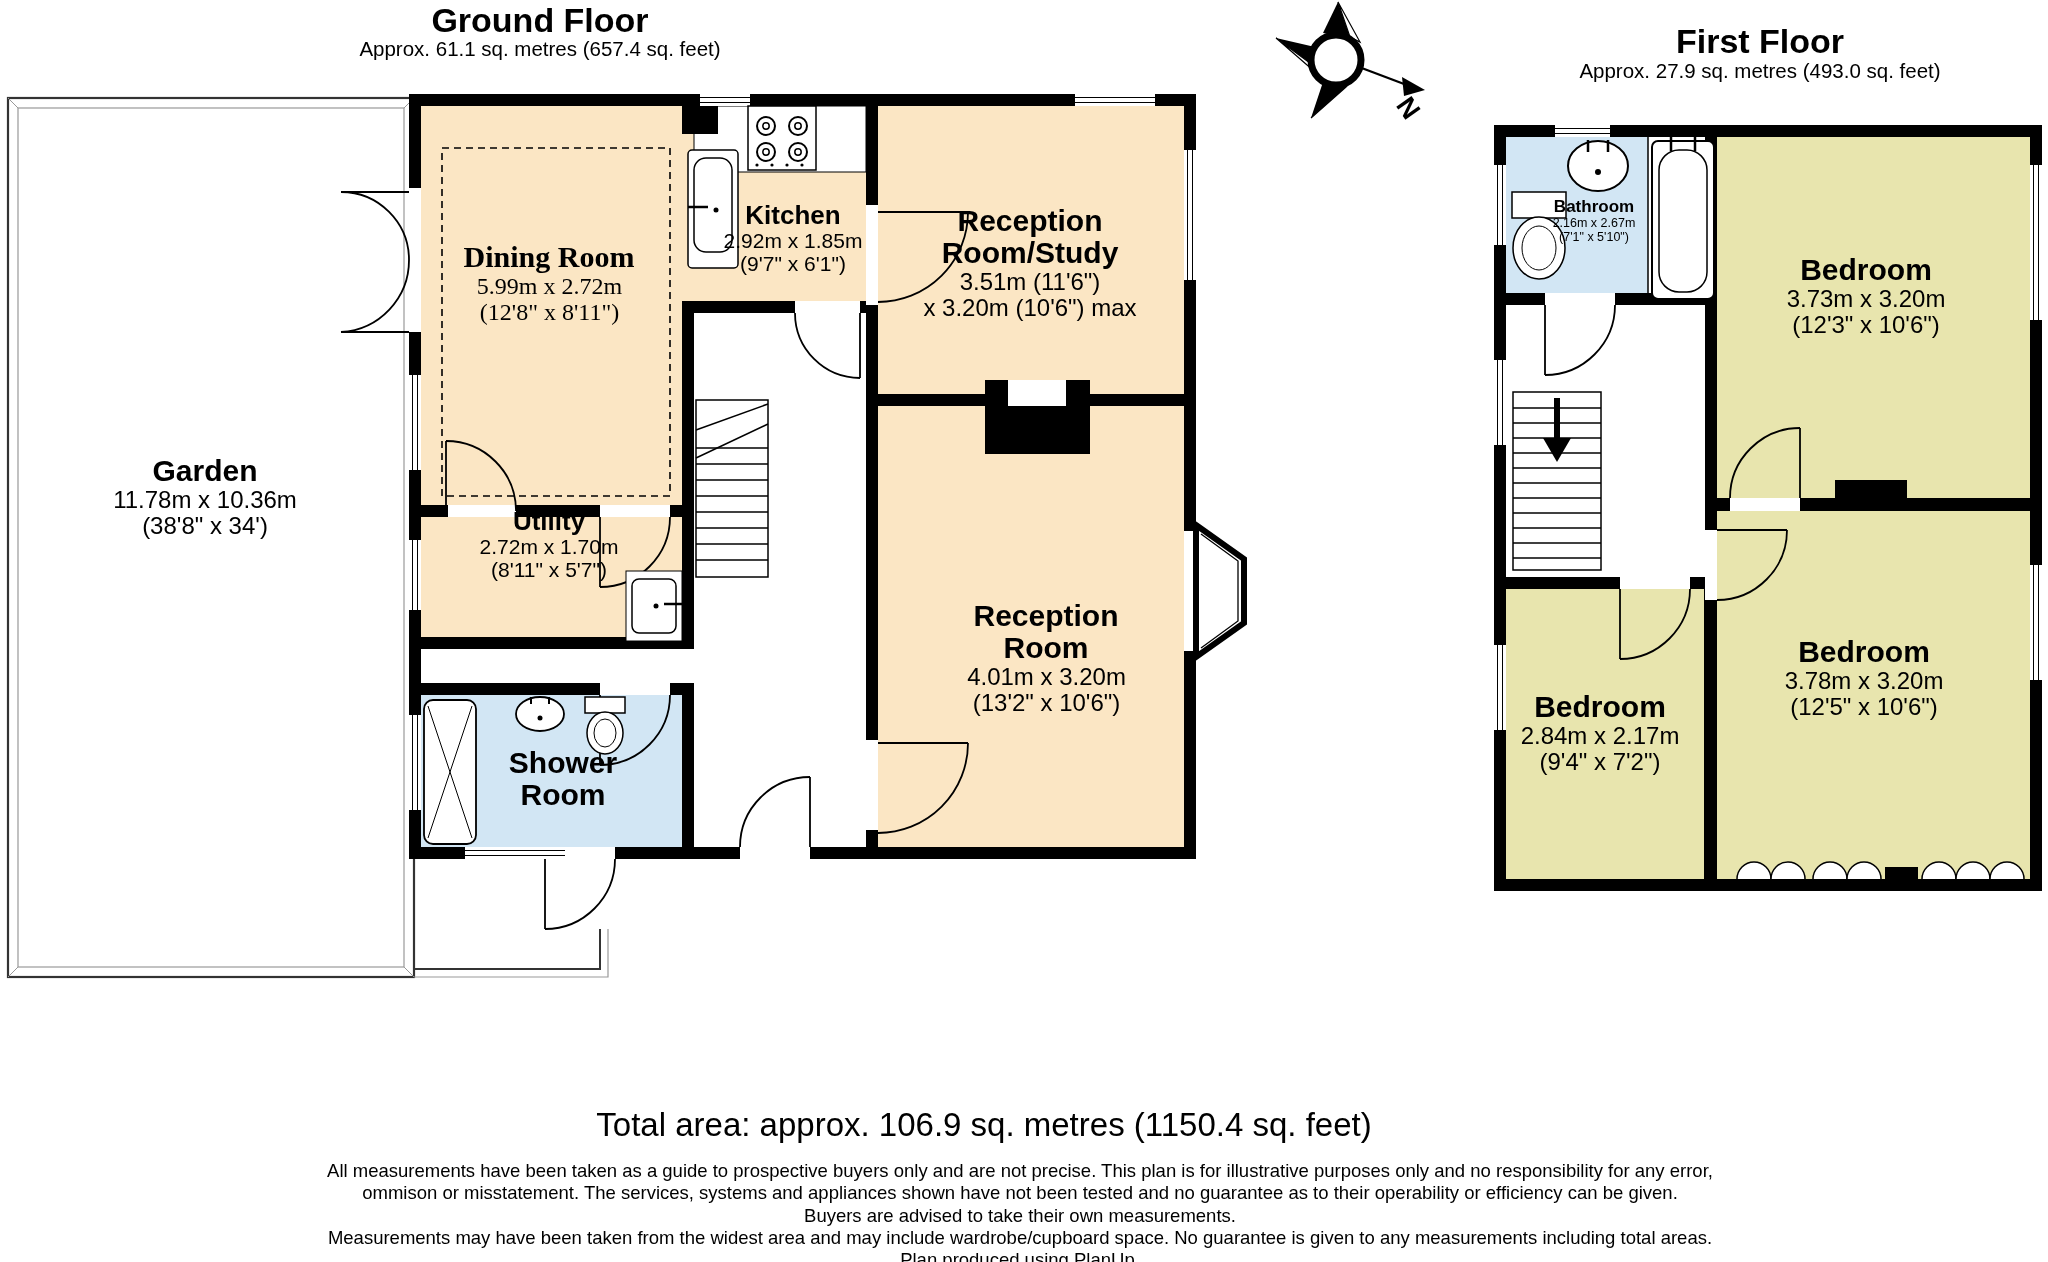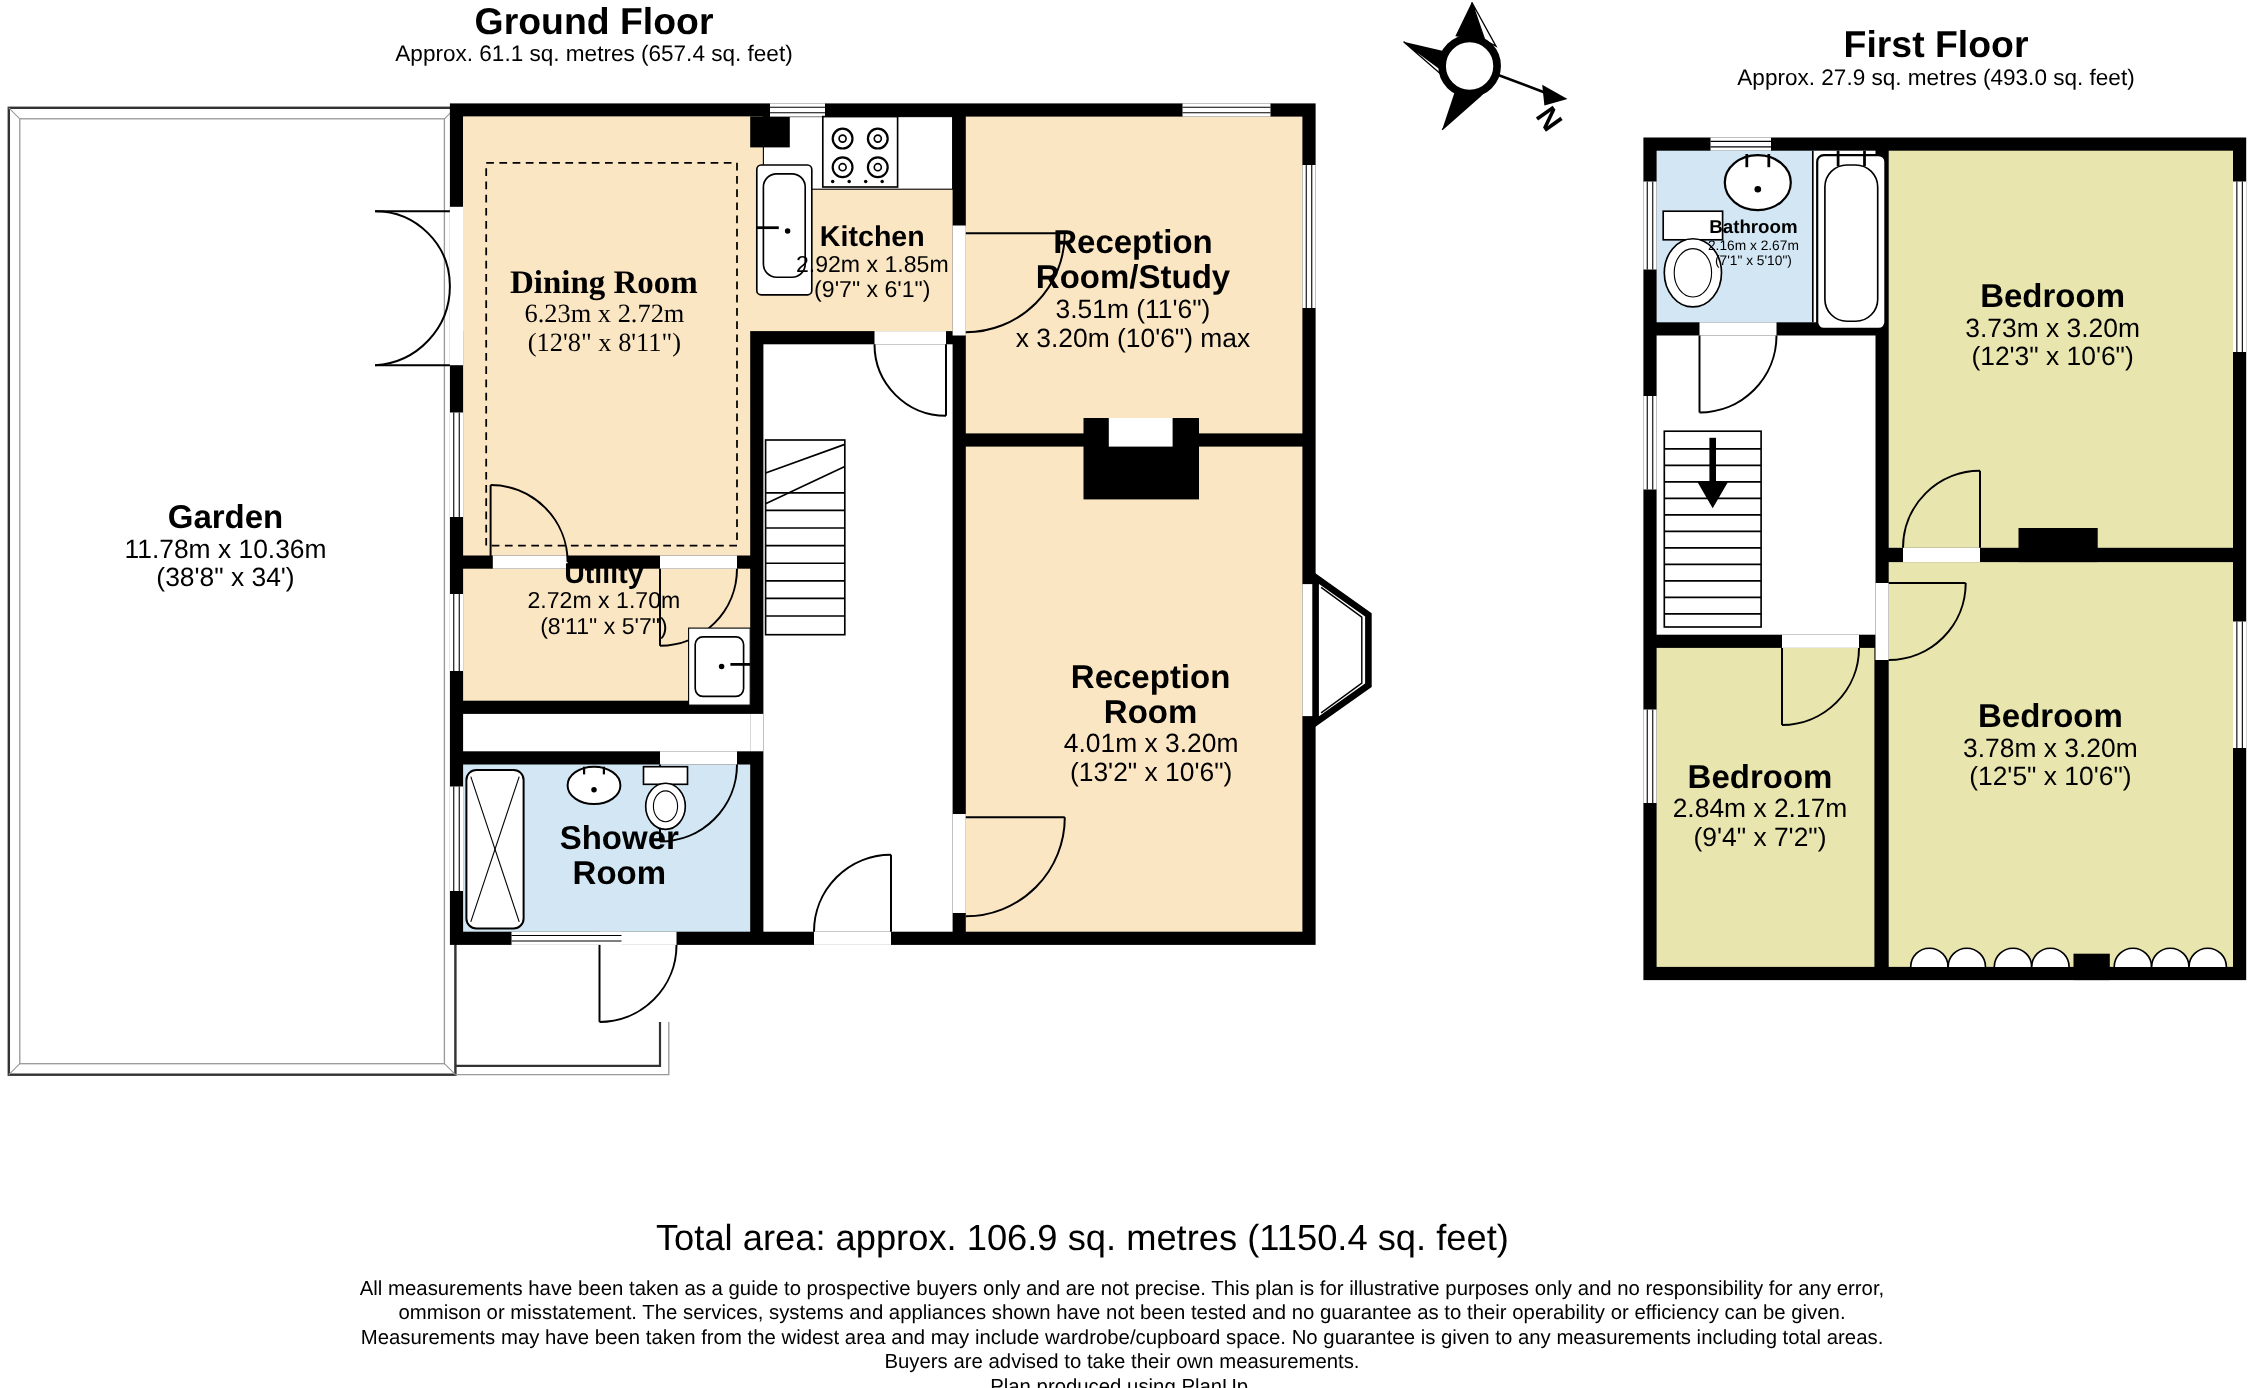--- a/index.html
+++ b/index.html
@@ -299,21 +299,21 @@
   <div class="floor-sub" style="left:1760px;top:59px;">Approx. 27.9 sq. metres (493.0 sq. feet)</div>
 
   <div class="room-label" style="left:205px;top:497px;width:320px;">
     <div class="rname">Garden</div>
     <div class="rdim">11.78m x 10.36m</div>
     <div class="rdim">(38'8" x 34')</div>
   </div>
 
   <div class="room-label" style="left:549px;top:283px;width:175px;font-family:Liberation Serif, serif;">
     <div class="rname">Dining Room</div>
-    <div class="rdim" style="width:260px;margin-left:-42px;">6.23m x 2.72m</div>
+    <div class="rdim" style="width:260px;margin-left:-42px;">5.99m x 2.72m</div>
     <div class="rdim" style="width:260px;margin-left:-42px;">(12'8" x 8'11")</div>
   </div>
 
   <div class="room-label mid" style="left:793px;top:238px;width:300px;">
     <div class="rname">Kitchen</div>
     <div class="rdim">2.92m x 1.85m</div>
     <div class="rdim">(9'7" x 6'1")</div>
   </div>
 
   <div class="room-label" style="left:1030px;top:263px;width:235px;">
@@ -359,18 +359,18 @@
   <div class="room-label" style="left:1600px;top:733px;width:280px;">
     <div class="rname">Bedroom</div>
     <div class="rdim">2.84m x 2.17m</div>
     <div class="rdim">(9'4" x 7'2")</div>
   </div>
 
   <div class="total-area" style="left:984px;top:1106px;">Total area: approx. 106.9 sq. metres (1150.4 sq. feet)</div>
   <div class="disclaimer">
     <div>All measurements have been taken as a guide to prospective buyers only and are not precise. This plan is for illustrative purposes only and no responsibility for any error,</div>
     <div>ommison or misstatement. The services, systems and appliances shown have not been tested and no guarantee as to their operability or efficiency can be given.</div>
+    <div>Buyers are advised to take their own measurements.</div>
     <div>Measurements may have been taken from the widest area and may include wardrobe/cupboard space. No guarantee is given to any measurements including total areas.</div>
-    <div>Buyers are advised to take their own measurements.</div>
     <div>Plan produced using PlanUp.</div>
   </div>
 
 </div>
 
 </body></html>

